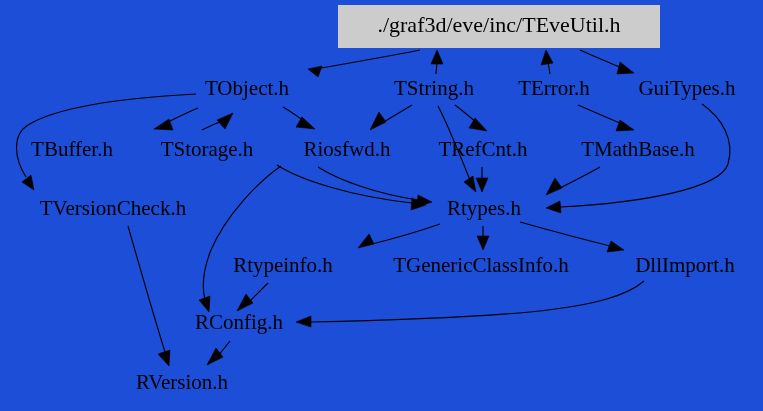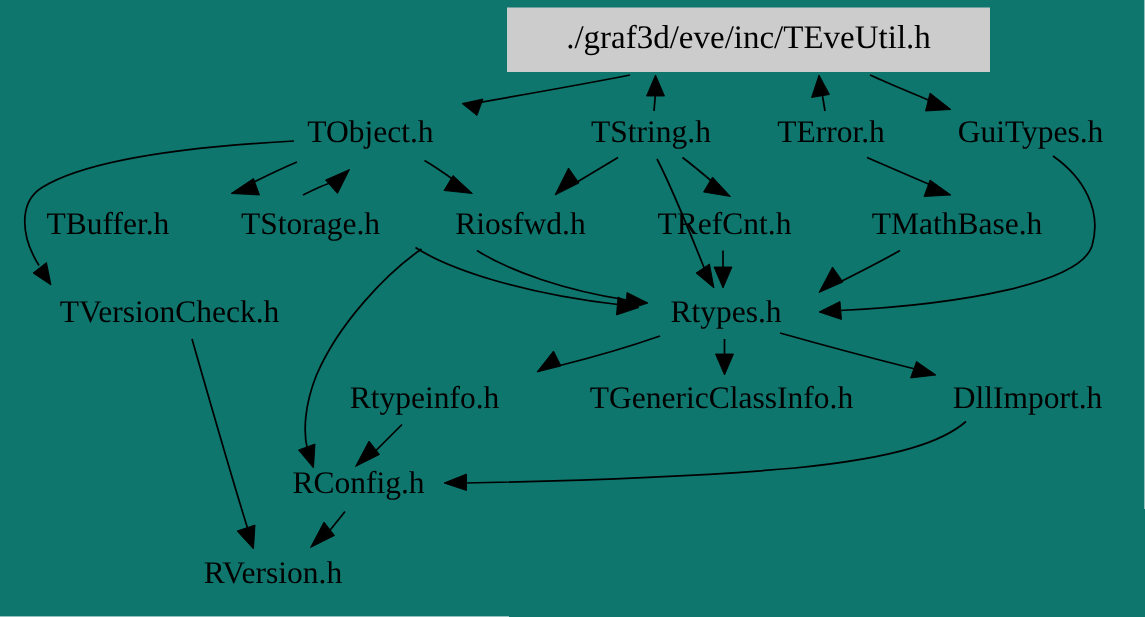--- a/index.html
+++ b/index.html
@@ -4,21 +4,21 @@
 <style>
   html, body {
     margin: 0;
     padding: 0;
     background: #ffffff;
   }
   #graph-root {
     position: relative;
     width: 763px;
     height: 411px;
-    background: #0f766e;
+    background: #1d4ed8;
     overflow: hidden;
     font-family: "Liberation Serif", "DejaVu Serif", serif;
   }
   #graph-svg {
     position: absolute;
     left: 0;
     top: 0;
     width: 763px;
     height: 411px;
   }

